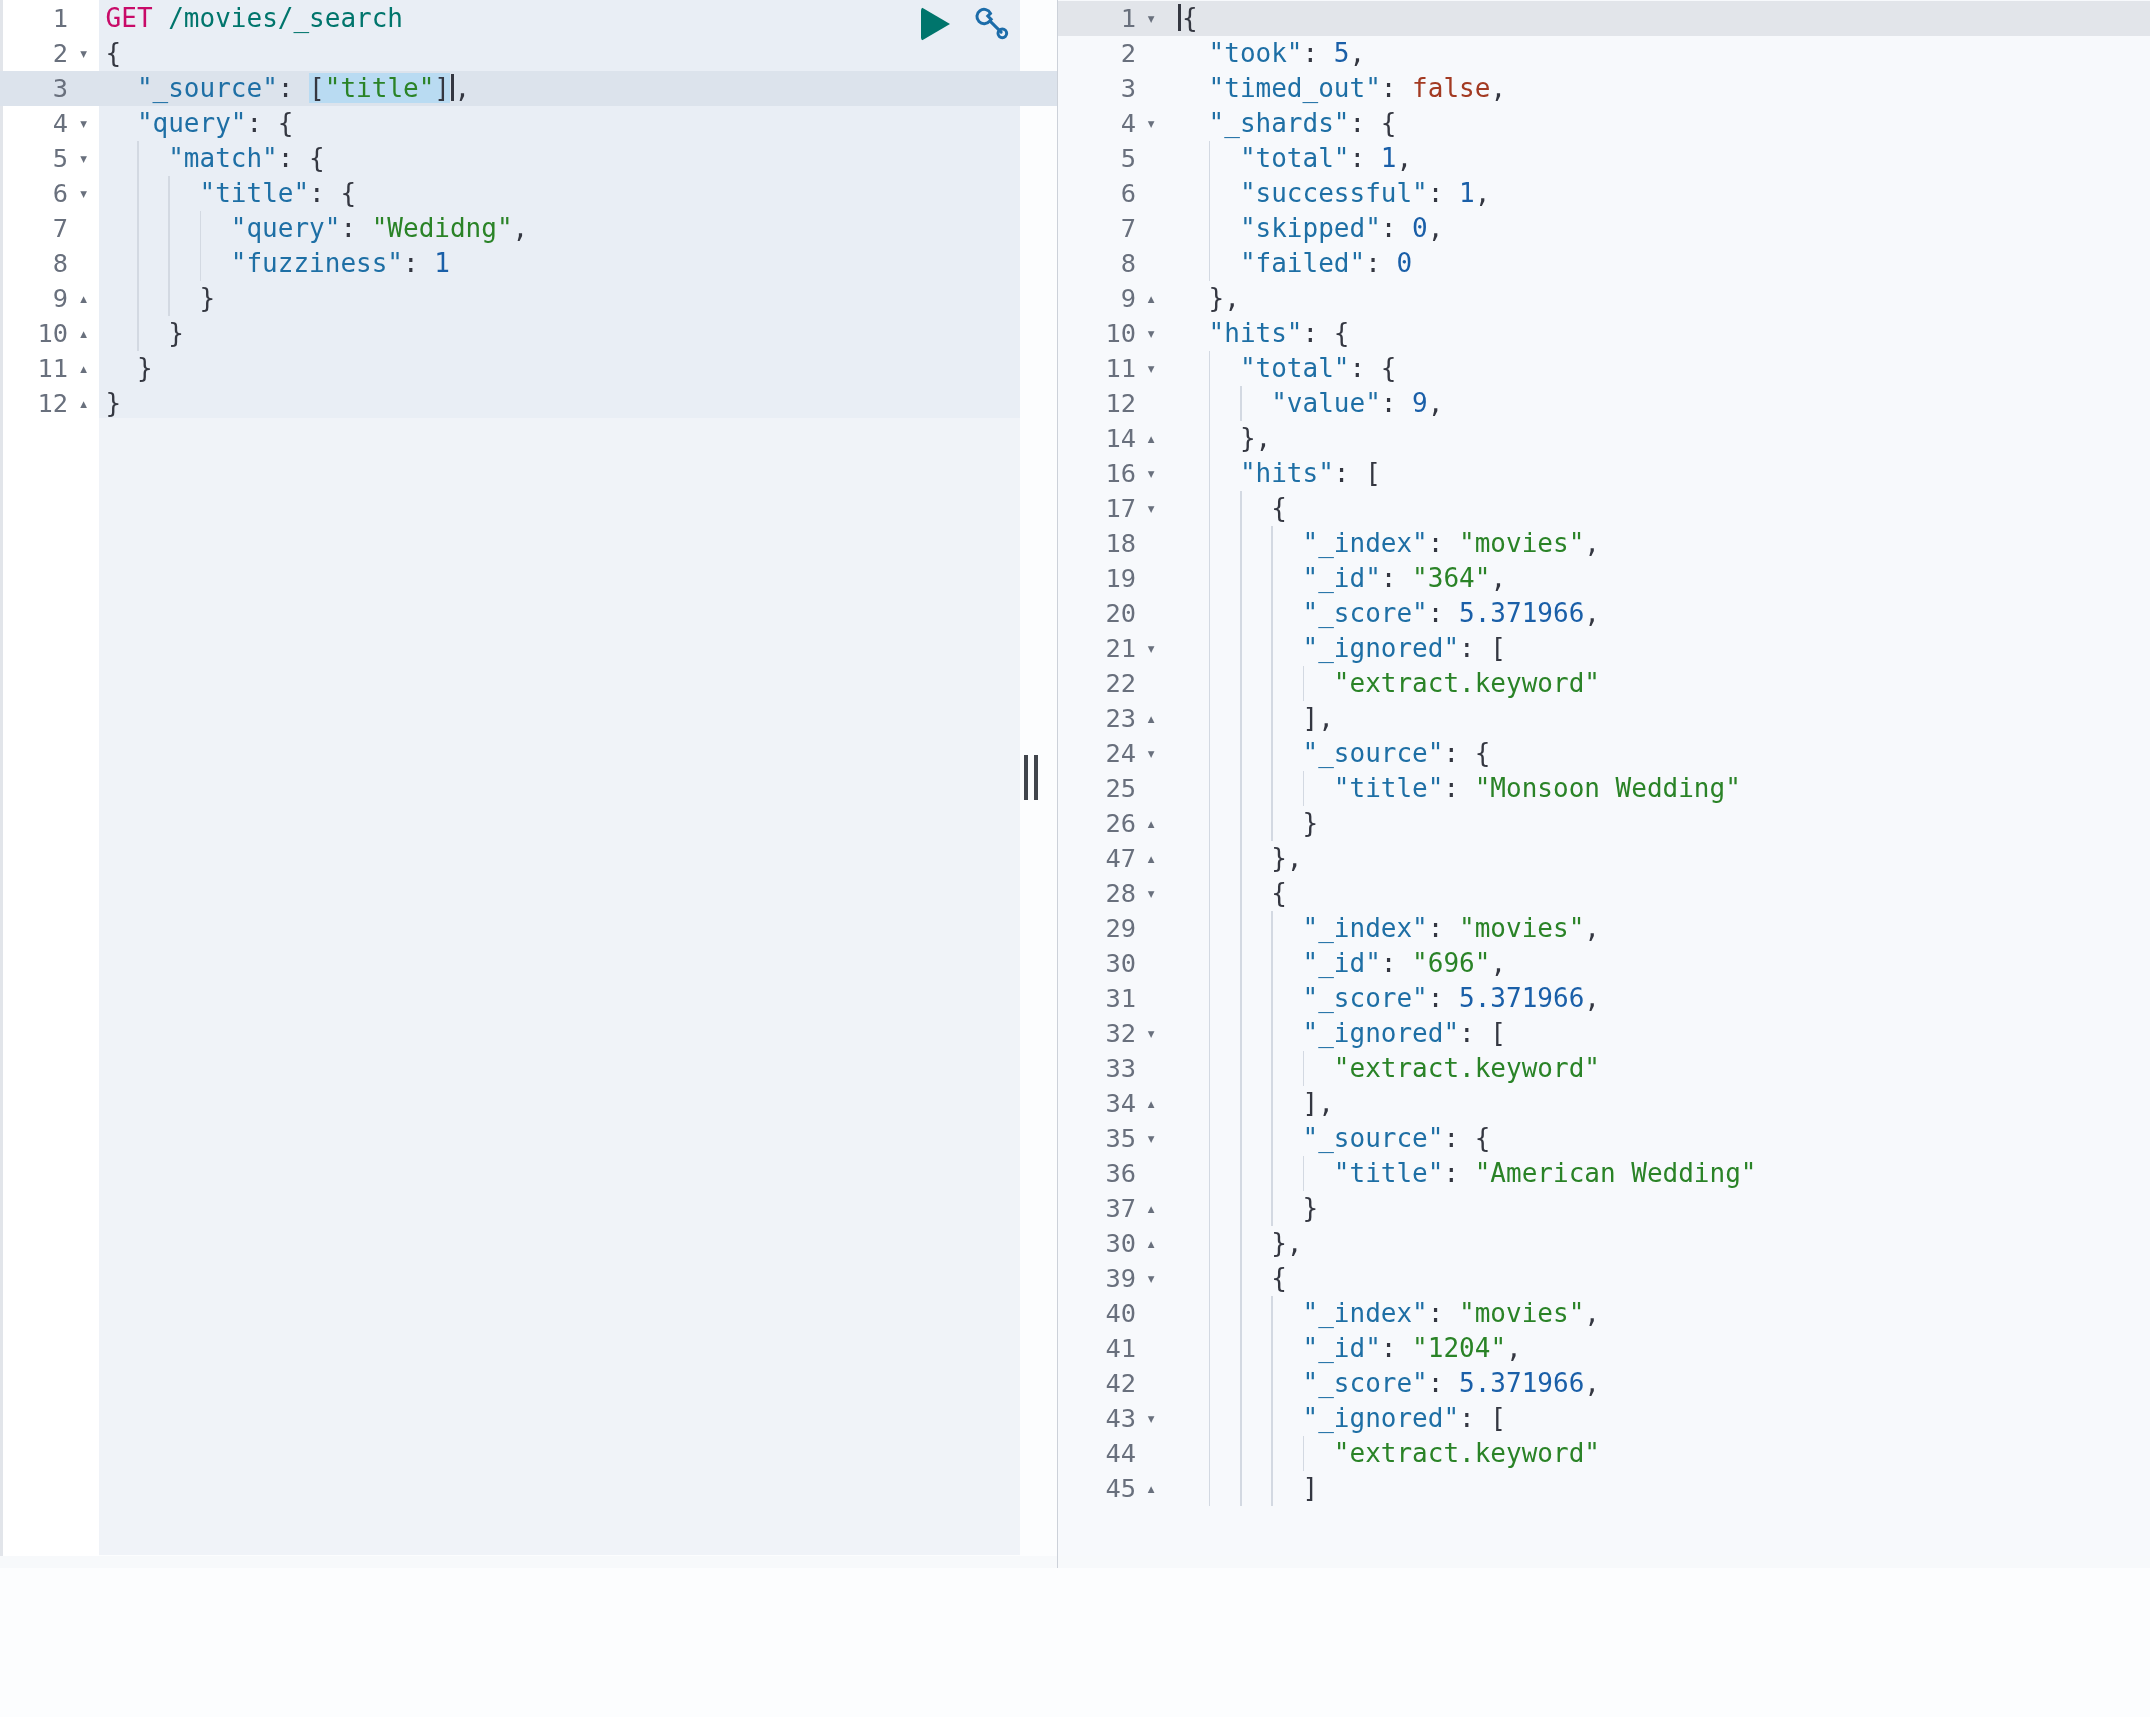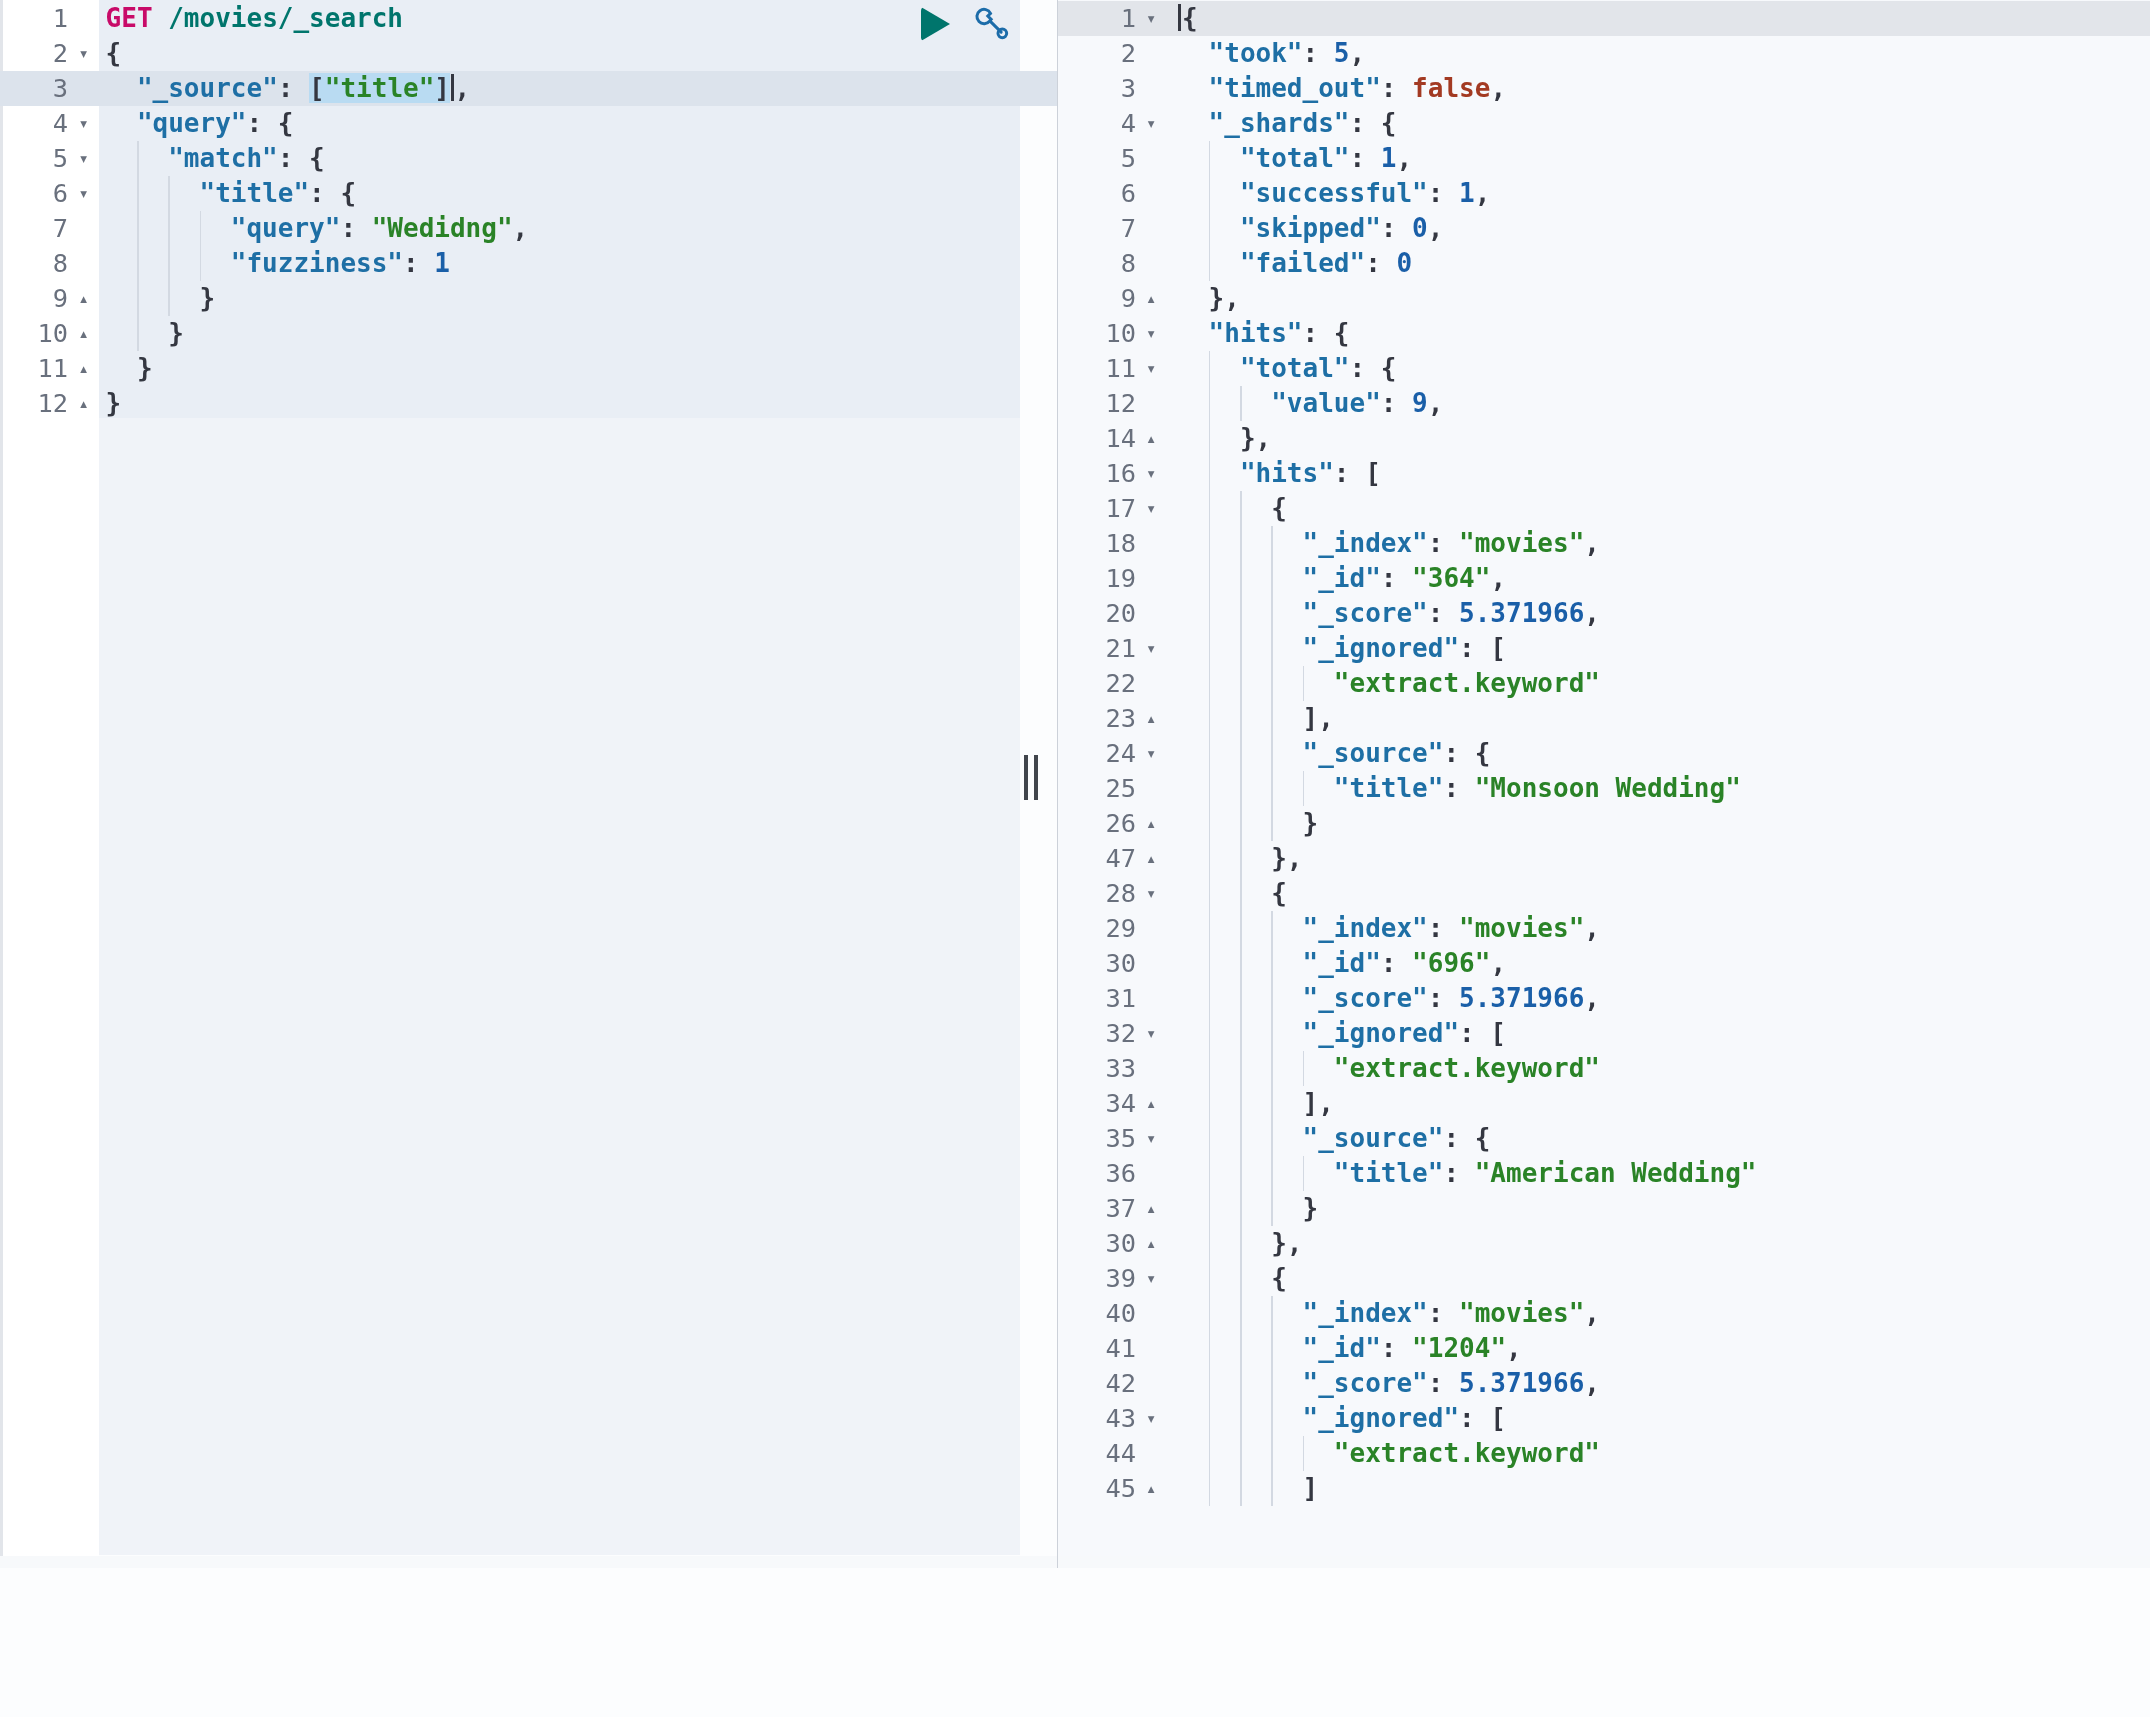--- a/index.html
+++ b/index.html
@@ -37,21 +37,21 @@
   .code-row{display:flex;height:35px;line-height:35px;
             font-family:"DejaVu Sans Mono",monospace;font-size:26px;white-space:pre;}
   .pane-left  .code-row.active{background:#dce3ec;}
   .pane-right .code-row.active{background:#e2e5ea;}
   .ln{flex:0 0 auto;text-align:right;color:#69707d;font-size:25.4px;}
   .pane-left  .ln{width:68px;}
   .pane-right .ln{width:78px;}
   .fold{flex:0 0 auto;text-align:center;color:#69707d;font-size:17px;cursor:pointer;}
   .pane-left  .fold{width:31px;}
   .pane-right .fold{width:30px;}
-  .code-content{position:relative;flex:1 1 auto;font-weight:bold;}
+  .code-content{position:relative;flex:1 1 auto;}
   .pane-left  .code-content{--pad:6.6px;}
   .pane-right .code-content{--pad:11.3px;}
   .guide{position:absolute;top:0;bottom:0;width:1.9px;background:#d3d9e2;}
   .cursor{display:inline-block;width:2.8px;height:27px;background:#343741;vertical-align:middle;margin:0 0.9px 3.8px 0.9px;}
   .sel{background:#b9dbf2;}
 
   .tok-method{color:#c80a68;}
   .tok-url{color:#00756c;}
   .tok-key{color:#1e6fa5;}
   .tok-str{color:#2a8327;}

